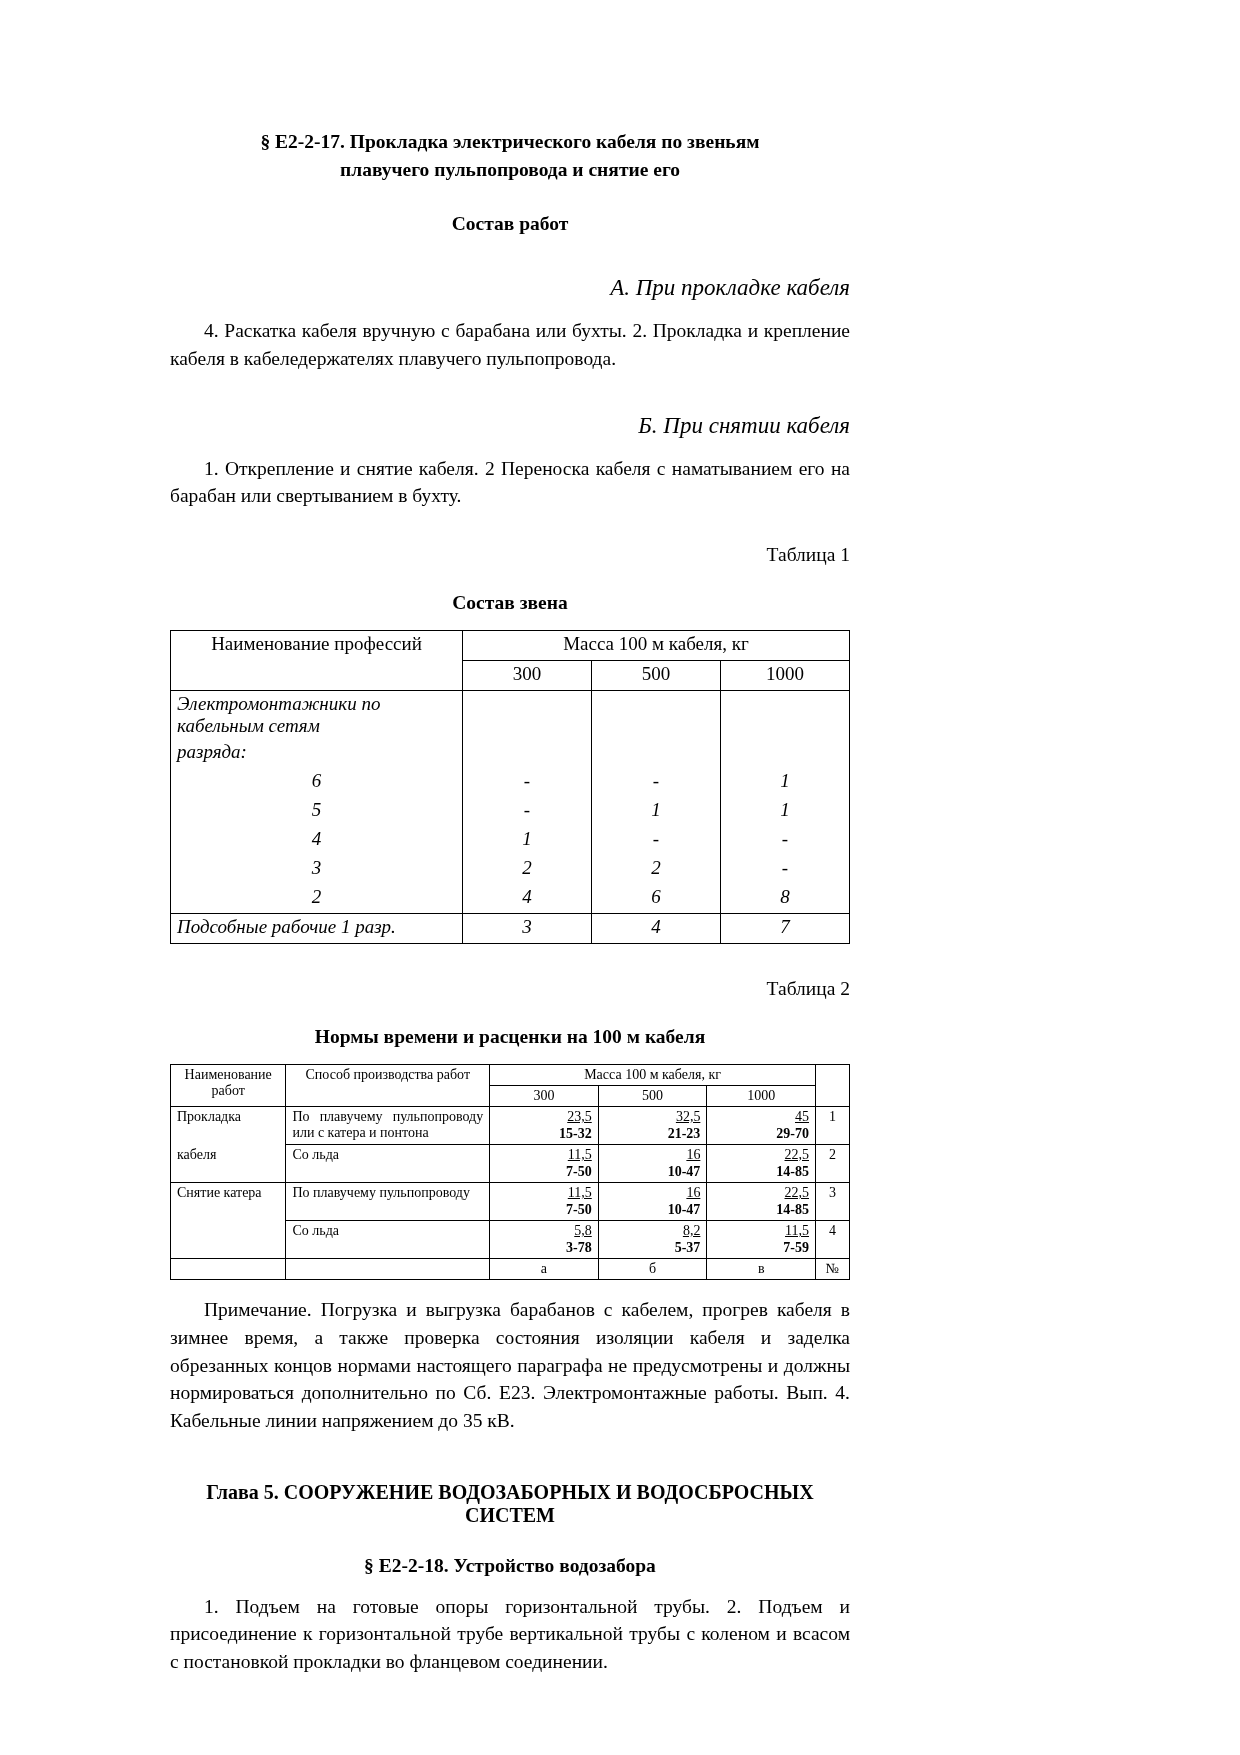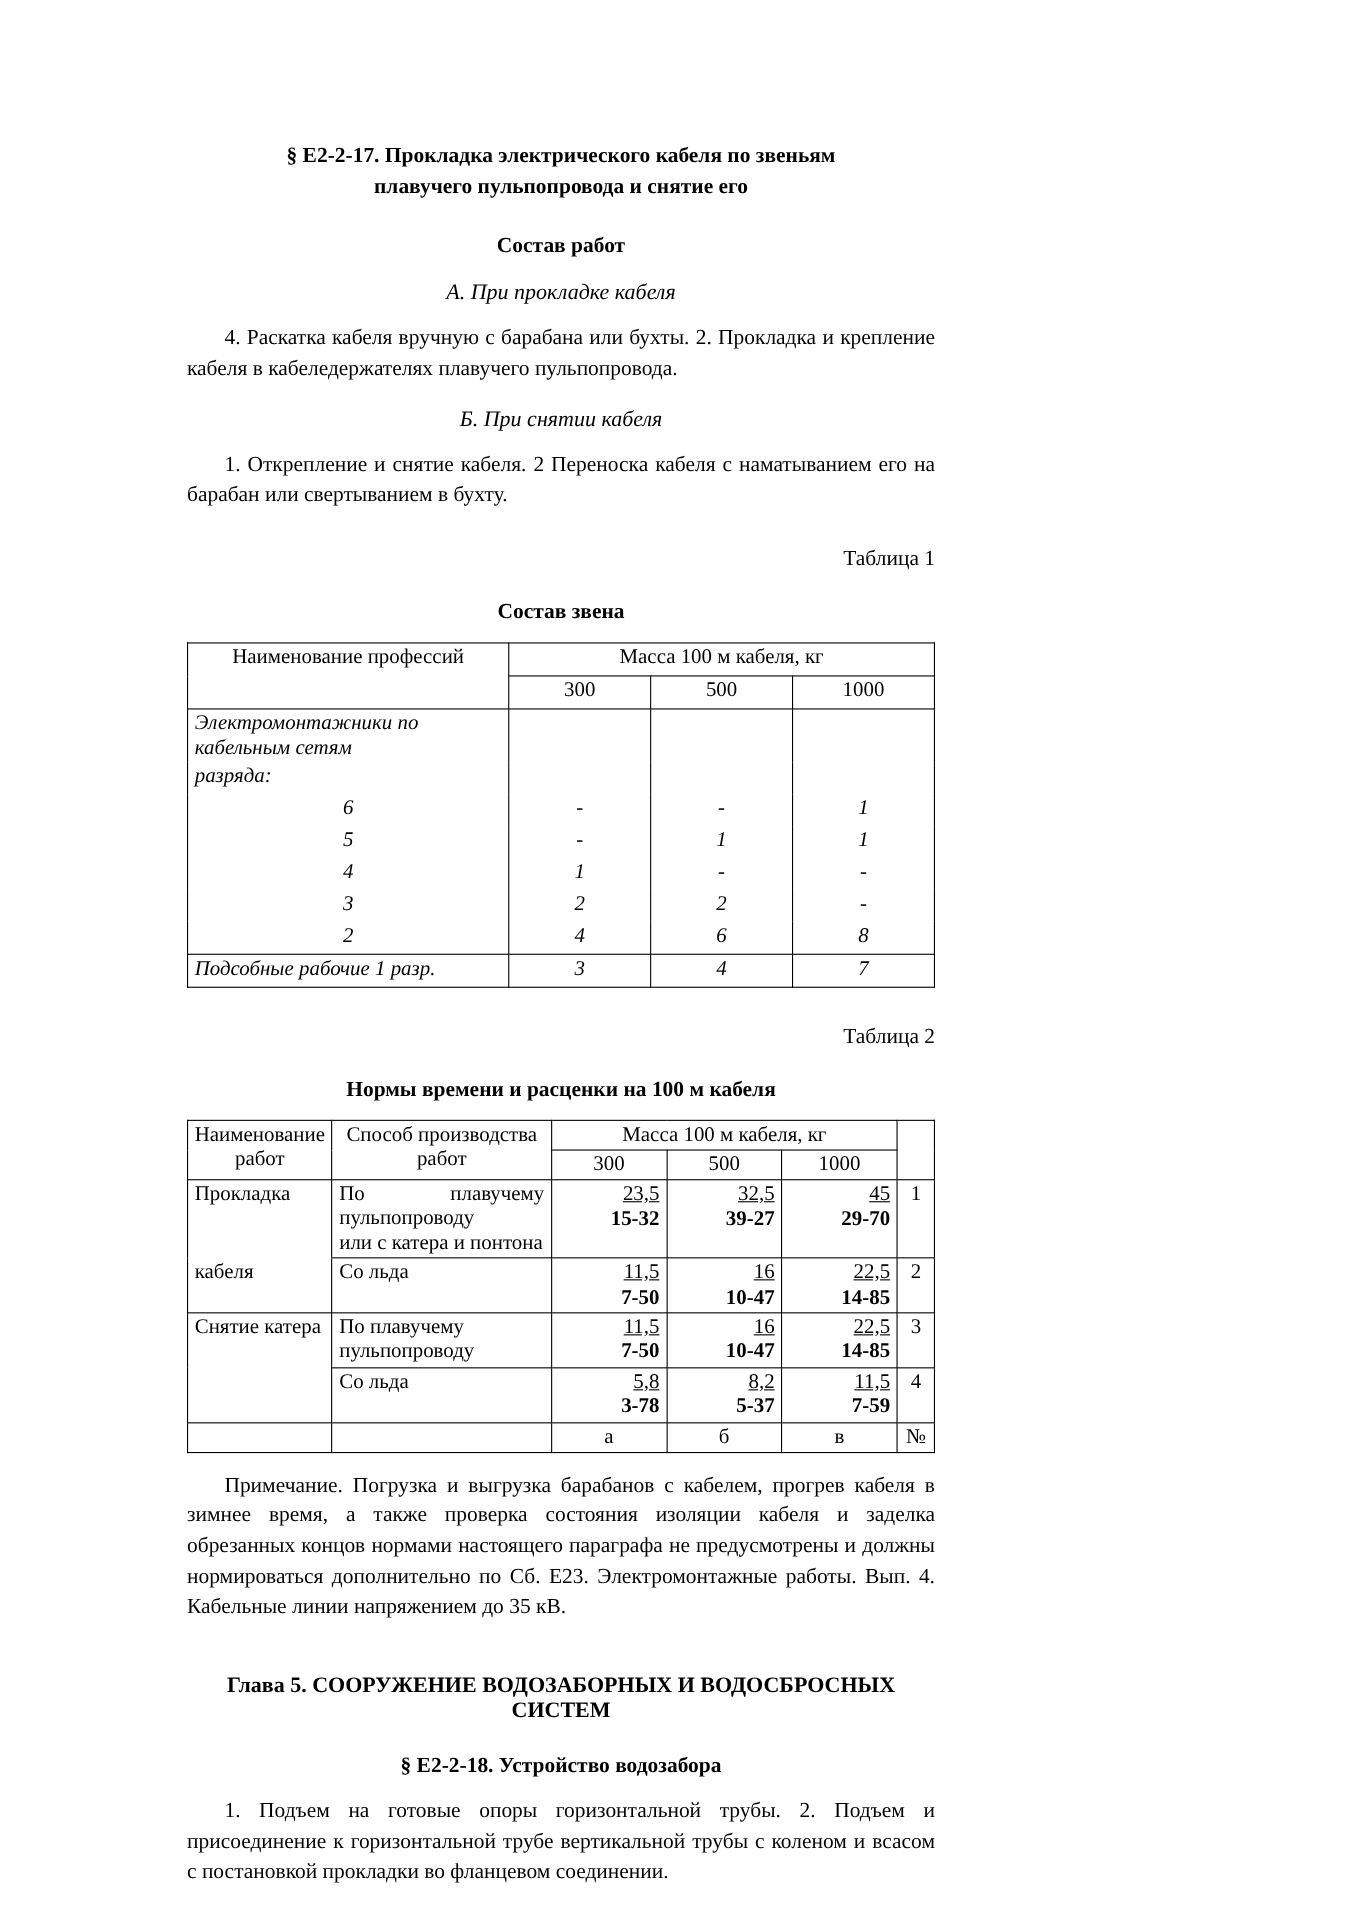--- a/index.html
+++ b/index.html
@@ -25,24 +25,24 @@
     font-size: 19.5px;
     line-height: 1.42;
   }
   .center-bold {
     text-align: center;
     font-weight: bold;
     font-size: 19.5px;
     margin-top: 30px;
   }
   .center-italic {
-    text-align: center;
+    text-align: right;
     font-style: italic;
-    font-size: 20px;
-    margin-top: 20px;
+    font-size: 23px;
+    margin-top: 40px;
   }
   p.body-text {
     margin: 16px 0 0 0;
     font-size: 19.5px;
     line-height: 1.42;
     text-align: justify;
     text-indent: 34px;
   }
   .table-label {
     text-align: right;
@@ -83,21 +83,21 @@
     text-align: center;
     font-style: italic;
   }
   .t1 .val {
     font-style: italic;
   }
   .t1 .nb { border-top: none; border-bottom: none; }
   .t1 .nb-top { border-top: none; }
   .t1 .nb-bot { border-bottom: none; }
   
-  .t2 td { font-size: 19px; }
+  .t2 td { font-size: 14px; }
   .t2 .hcell { text-align: center; }
   .t2 .lcell { text-align: left; }
   .t2 .jcell { text-align: justify; text-align-last: justify; }
   .t2 .num {
     text-align: right;
     line-height: 1.18;
   }
   .t2 .num .top {
     text-decoration: underline;
   }
@@ -232,21 +232,21 @@
         <td class="lcell">
           <div class="jcell">По плавучему пульпопроводу</div>
           <div>или с катера и понтона</div>
         </td>
         <td class="num">
           <div class="top">23,5</div>
           <div class="bot">15-32</div>
         </td>
         <td class="num">
           <div class="top">32,5</div>
-          <div class="bot">39-27</div>
+          <div class="bot">21-23</div>
         </td>
         <td class="num">
           <div class="top">45</div>
           <div class="bot">29-70</div>
         </td>
         <td class="idx">1</td>
       </tr>
 
       <tr>
         <td class="lcell" style="border-top:none;">кабеля</td>

